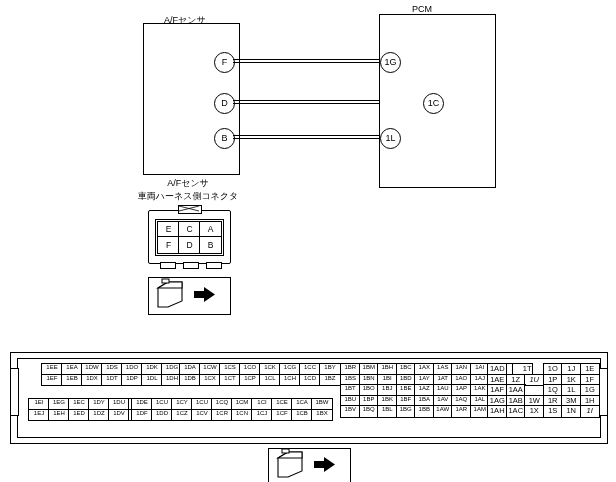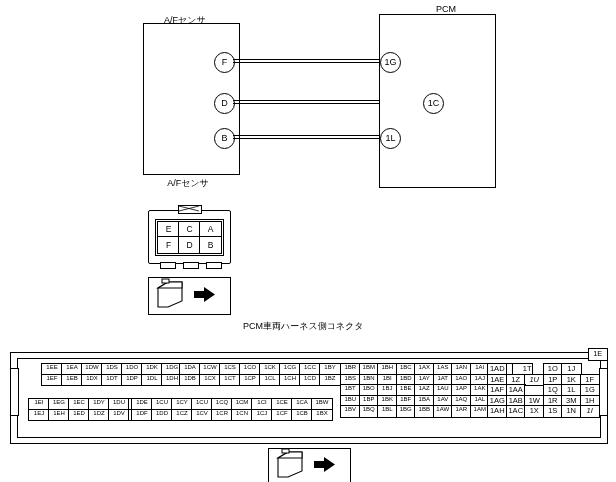--- a/index.html
+++ b/index.html
@@ -48,39 +48,40 @@
   }
   .gridcell.big{font-size:7.5px;line-height:9px;}
   svg{display:block;}
 </style>
 </head>
 <body>
 
 <div class="canvas">
 
   <div class="lbl" style="left:164px;top:14px;">A/Fセンサ</div>
-  <div class="lbl" style="left:436px;top:4px;">PCM</div>
+  <div class="lbl" style="left:412px;top:4px;">PCM</div>
 
   <div class="box" style="left:143px;top:23px;width:95px;height:150px;"></div>
 
   <div class="box" style="left:379px;top:14px;width:115px;height:172px;"></div>
 
   <div class="pin" style="left:214px;top:52px;">F</div>
   <div class="pin" style="left:214px;top:93px;">D</div>
   <div class="pin" style="left:214px;top:128px;">B</div>
 
   <div class="pin" style="left:380px;top:52px;">1G</div>
   <div class="pin" style="left:380px;top:93px;margin-left:43px;">1C</div>
   <div class="pin" style="left:380px;top:128px;">1L</div>
 
   <div class="wire2" style="left:233px;top:59px;width:147px;"></div>
   <div class="wire2" style="left:233px;top:100px;width:147px;"></div>
   <div class="wire2" style="left:233px;top:135px;width:147px;"></div>
 
   <div class="lbl-c" style="left:108px;top:177px;width:160px;">A/Fセンサ</div>
+  <div class="lbl-c" style="left:108px;top:190px;width:160px;">車両ハーネス側コネクタ</div>
 
   <div class="conn-outer" style="left:148px;top:210px;width:81px;height:52px;"></div>
 
   <div class="tab" style="left:178px;top:205px;width:22px;height:7px;"></div>
   <div class="abs" style="left:178px;top:205px;width:22px;height:7px;">
     <svg width="22" height="7">
         <line x1="1" y1="1" x2="21" y2="6" stroke="#000" stroke-width="0.8"></line>
         <line x1="1" y1="6" x2="21" y2="1" stroke="#000" stroke-width="0.8"></line>
       </svg>
   </div>
@@ -104,21 +105,20 @@
     <svg width="81" height="36" viewBox="0 0 81 36">
       <polygon points="10,11 20,5 34,5 34,24 20,30 10,30" fill="#ffffff" stroke="#000" stroke-width="1.1"></polygon>
       <polygon points="10,11 20,5 34,5 34,11" fill="#ffffff" stroke="#000" stroke-width="1.1"></polygon>
       <rect x="14" y="2" width="7" height="4" fill="#ffffff" stroke="#000" stroke-width="1"></rect>
       <g>
         <polygon points="46,14 56,14 56,10 67,17.5 56,25 56,21 46,21" fill="#000"></polygon>
       </g>
     </svg>
   </div>
 
-  <div class="lbl" style="left:243px;top:320px;">PCM車両ハーネス側コネクタ</div>
 
   <div class="bar" style="left:10px;top:352px;width:596px;height:90px;"></div>
   <div class="bar" style="left:17px;top:358px;width:582px;height:78px;"></div>
 
   <div class="bar" style="left:10px;top:368px;width:7px;height:46px;"></div>
   <div class="bar" style="left:599px;top:368px;width:7px;height:46px;"></div>
 
   <div id="pcm-grids">
       <div class="gridcell " style="left: 41px; top: 363px; width: 20px; height: 10.5px;">1EE</div>
       <div class="gridcell " style="left: 61px; top: 363px; width: 20px; height: 10.5px;">1EA</div>
@@ -224,21 +224,21 @@
       <div class="gridcell " style="left: 231px; top: 408.5px; width: 20px; height: 10.5px;">1CN</div>
       <div class="gridcell " style="left: 251px; top: 408.5px; width: 20px; height: 10.5px;">1CJ</div>
       <div class="gridcell " style="left: 271px; top: 408.5px; width: 20px; height: 10.5px;">1CF</div>
       <div class="gridcell " style="left: 291px; top: 408.5px; width: 20px; height: 10.5px;">1CB</div>
       <div class="gridcell " style="left: 311px; top: 408.5px; width: 20px; height: 10.5px;">1BX</div>
       <div class="gridcell big" style="left: 487px; top: 363px; width: 18.5px; height: 10.5px;">1AD</div>
       <div class="gridcell big" style="left: 505.5px; top: 363px; width: 18.5px; height: 10.5px;">1Y</div>
       <div class="gridcell big" style="left: 512px; top: 363px; width: 18.5px; height: 10.5px; text-align: right;">1T</div>
       <div class="gridcell big" style="left: 542.5px; top: 363px; width: 18.5px; height: 10.5px;">1O</div>
       <div class="gridcell big" style="left: 561px; top: 363px; width: 18.5px; height: 10.5px;">1J</div>
-      <div class="gridcell big" style="left: 579.5px; top: 348px; width: 18.5px; height: 10.5px; margin-left: 8px;">1E</div>
+      <div class="gridcell big" style="left: 579.5px; top: 363px; width: 18.5px; height: 10.5px;">1E</div>
       <div class="gridcell big" style="left: 487px; top: 373.5px; width: 18.5px; height: 10.5px;">1AE</div>
       <div class="gridcell big" style="left: 505.5px; top: 373.5px; width: 18.5px; height: 10.5px;">1Z</div>
       <div class="gridcell big" style="left: 524px; top: 373.5px; width: 18.5px; height: 10.5px; font-style: italic;">1U</div>
       <div class="gridcell big" style="left: 542.5px; top: 373.5px; width: 18.5px; height: 10.5px;">1P</div>
       <div class="gridcell big" style="left: 561px; top: 373.5px; width: 18.5px; height: 10.5px;">1K</div>
       <div class="gridcell big" style="left: 579.5px; top: 373.5px; width: 18.5px; height: 10.5px;">1F</div>
       <div class="gridcell big" style="left: 487px; top: 384px; width: 18.5px; height: 10.5px;">1AF</div>
       <div class="gridcell big" style="left: 505.5px; top: 384px; width: 18.5px; height: 10.5px;">1AA</div>
       <div class="gridcell big" style="left: 524px; top: 385px; width: 18.5px; height: 10.5px; padding-left: 48px;">1V</div>
       <div class="gridcell big" style="left: 542.5px; top: 384px; width: 18.5px; height: 10.5px;">1Q</div>

